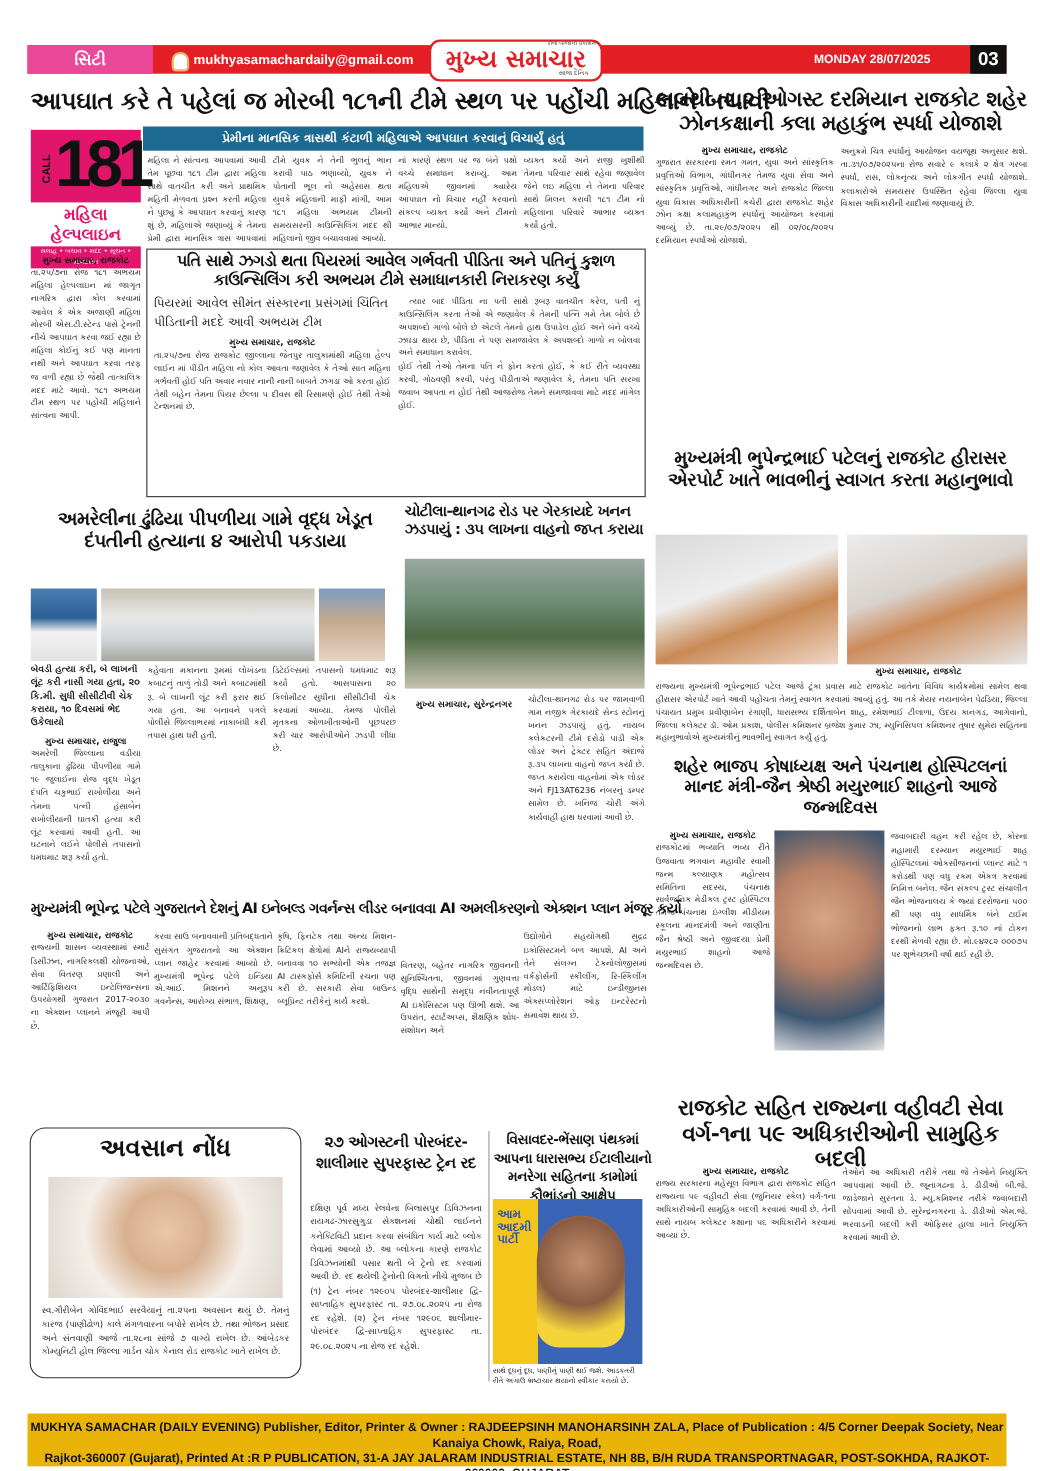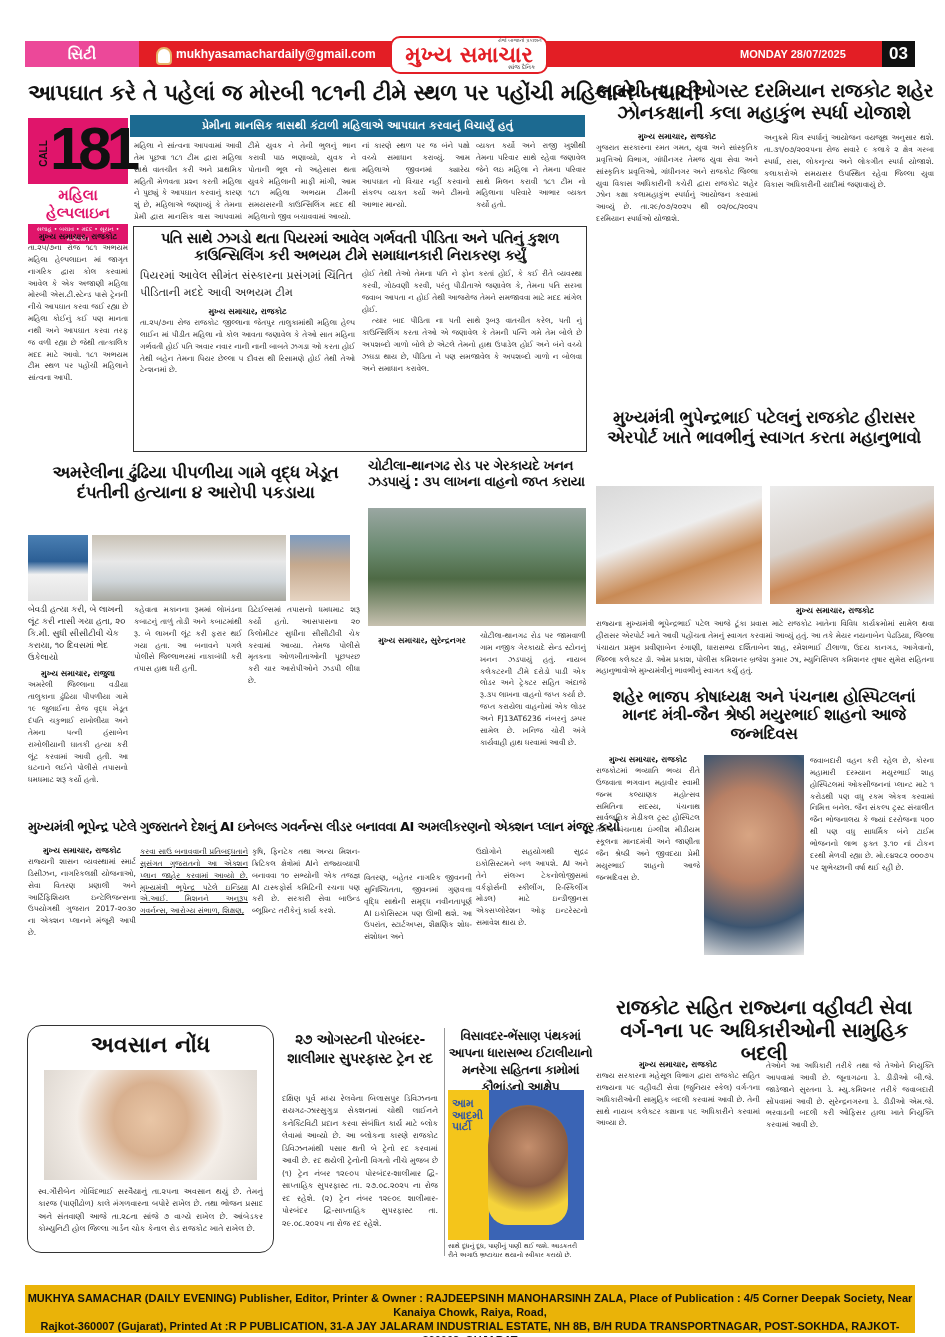--- a/index.html
+++ b/index.html
@@ -56,21 +56,21 @@
   .photo-man1 { background: linear-gradient(180deg, #4a7fb3 0%, #2c5f95 40%, #f2f2f2 60%, #e2e2e2 100%); }
   .photo-group { background: linear-gradient(180deg, #c9c2b5 0%, #e8e8e8 40%, #cfd5d9 70%, #a8a8a0 100%); }
   .photo-woman { background: linear-gradient(180deg, #7d9cc1 0%, #c5a98e 45%, #e6d4c2 100%); }
   .photo-shah { background: radial-gradient(circle at 45% 40%, #d8a583 0%, #b88065 35%, #3d5570 70%, #e5e5e5 100%); }
   .photo-obit { background: radial-gradient(circle at 50% 45%, #e9c6a6 0%, #d8b08f 30%, #f4eee8 60%, #dcd6cf 100%); }
   .photo-mla { background: linear-gradient(90deg, #f4c51b 0%, #f4c51b 30%, #3a64b5 30%, #3a64b5 100%); }
   .photo-mla-face { position: absolute; left: 40px; top: 15px; width: 80px; height: 120px; border-radius: 40px 40px 20px 20px;
     background: radial-gradient(circle at 50% 35%, #c58f6d 0%, #8a5c42 45%, #f5d33b 75%); }
   .aap-text { position: absolute; left: 4px; top: 8px; font-size: 20px; font-weight: bold; color: #2f56a8; line-height: 1.05; }
 
-  .caption { font-size: 8px; color: #222; line-height: 1.4; }
+  .caption { font-size: 8px; color: #222; line-height: 1.4; font-weight: bold; }
 
   .obit-box { left: 27px; top: 1025px; width: 247px; height: 228px; border: 1.5px solid #333; border-radius: 14px; }
   .obit-title { font-size: 22px; font-weight: bold; text-align: center; margin-top: 6px; }
 
   .footer { left: 25px; top: 1285px; width: 890px; height: 48px; background: #eab308; text-align: center;
     font-size: 11px; font-weight: bold; color: #111; line-height: 14px; padding-top: 6px;
     font-family: "Liberation Sans", sans-serif; }
 </style>
 </head>
 <body>
@@ -115,22 +115,22 @@
 </div>
 
 <div class="abs bordered" style="left:133px; top:226px; width:454px; height:226px;"></div>
 <div class="abs hl center" style="left:138px; top:230px; width:444px; font-size:14.5px;">પતિ સાથે ઝગડો થતા પિયરમાં આવેલ ગર્ભવતી પીડિતા અને પતિનું કુશળ કાઉન્સિલિંગ કરી અભયમ ટીમે સમાધાનકારી નિરાકરણ કર્યું</div>
 <div class="col" style="left:140px; top:268px; width:215px; height:180px;">
   <div style="font-size:11px; line-height:1.5; color:#222; margin-bottom:6px;">પિયરમાં આવેલ સીમંત સંસ્કારના પ્રસંગમાં ચિંતિત પીડિતાની મદદે આવી અભયમ ટીમ</div>
   <div class="byline">મુખ્ય સમાચાર, રાજકોટ</div>
   <div class="body-text">તા.૨૫/૭ના રોજ રાજકોટ જીલ્લાના જેતપુર તાલુકામાંથી મહિલા હેલ્પ લાઈન માં પીડીત મહિલા નો કોલ આવતા જણાવેલ કે તેઓ સાત મહિના ગર્ભવતી હોઈ પતિ અવાર નવાર નાની નાની બાબતે ઝગડા ઓ કરતા હોઈ તેથી બહેન તેમના પિયર છેલ્લા ૫ દીવસ થી રિસામણે હોઈ તેથી તેઓ ટેન્શનમાં છે.</div>
 </div>
 <div class="col" style="left:362px; top:268px; width:220px; height:180px;">
+  <div class="body-text" style="text-indent:10px;">ત્યાર બાદ પીડિતા ના પતી સાથે રૂબરૂ વાતચીત કરેલ, પતી નું કાઉન્સિલિંગ કરતા તેઓ એ જણાવેલ કે તેમની પત્નિ ગમે તેમ બોલે છે અપશબ્દો ગાળો બોલે છે એટલે તેમનો હાથ ઉપાડેલ હોઈ અને બંને વચ્ચે ઝઘડા થાય છે, પીડિતા ને પણ સમજાવેલ કે અપશબ્દો ગાળો ન બોલવા અને સમાધાન કરાવેલ.</div>
   <div class="body-text">હોઈ તેથી તેઓ તેમના પતિ ને ફોન કરતાં હોઈ, કે કઈ રીતે વ્યવસ્થા કરવી, ગોઠવણી કરવી, પરંતુ પીડીતાએ જણાવેલ કે, તેમના પતિ સરખા જવાબ આપતા ન હોઈ તેથી આજરોજ તેમને સમજાવવા માટે મદદ માંગેલ હોઈ.</div>
-  <div class="body-text" style="text-indent:10px;">ત્યાર બાદ પીડિતા ના પતી સાથે રૂબરૂ વાતચીત કરેલ, પતી નું કાઉન્સિલિંગ કરતા તેઓ એ જણાવેલ કે તેમની પત્નિ ગમે તેમ બોલે છે અપશબ્દો ગાળો બોલે છે એટલે તેમનો હાથ ઉપાડેલ હોઈ અને બંને વચ્ચે ઝઘડા થાય છે, પીડિતા ને પણ સમજાવેલ કે અપશબ્દો ગાળો ન બોલવા અને સમાધાન કરાવેલ.</div>
 </div>
 
 <div class="abs hl hl-l center" style="left:594px; top:80px; width:340px; font-size:19px;">કાલથી તા.૨ ઓગસ્ટ દરમિયાન રાજકોટ શહેર ઝોનકક્ષાની કલા મહાકુંભ સ્પર્ધા યોજાશે</div>
 <div class="col" style="left:596px; top:132px; width:162px; height:265px;">
   <div class="byline">મુખ્ય સમાચાર, રાજકોટ</div>
   <div class="body-text">ગુજરાત સરકારના રમત ગમત, યુવા અને સાંસ્કૃતિક પ્રવૃત્તિઓ વિભાગ, ગાંધીનગર તેમજ યુવા સેવા અને સાંસ્કૃતિક પ્રવૃત્તિઓ, ગાંધીનગર અને રાજકોટ જિલ્લા યુવા વિકાસ અધિકારીની કચેરી દ્વારા રાજકોટ શહેર ઝોન કક્ષા કલામહાકુંભ સ્પર્ધાનું આયોજન કરવામાં આવ્યું છે. તા.૨૯/૦૭/૨૦૨૫ થી ૦૨/૦૮/૨૦૨૫ દરમિયાન સ્પર્ધાઓ યોજાશે.</div>
 </div>
 <div class="col" style="left:764px; top:132px; width:170px; height:265px;">
   <div class="body-text">અનુક્રમે ચિત્ર સ્પર્ધાનું આયોજન વયજૂથ અનુસાર થશે. તા.૩૧/૦૭/૨૦૨૫ના રોજ સવારે ૯ કલાકે ૨ ક્ષેત્ર ગરબા સ્પર્ધા, રાસ, લોકનૃત્ય અને લોકગીત સ્પર્ધા યોજાશે. કલાકારોએ સમયસર ઉપસ્થિત રહેવા જિલ્લા યુવા વિકાસ અધિકારીની યાદીમાં જણાવાયું છે.</div>
 </div>
@@ -176,21 +176,21 @@
 <div class="photo photo-shah" style="left:704px; top:755px; width:100px; height:200px;"></div>
 <div class="col" style="left:810px; top:755px; width:124px; height:210px;">
   <div class="body-text">જવાબદારી વહન કરી રહેલ છે, કોરના મહામારી દરમ્યાન મયુરભાઈ શાહ હોસ્પિટલમાં ઓકસીજનનાં પ્લાન્ટ માટે ૧ કરોડથી પણ વધુ રકમ એકત્ર કરવામાં નિમિત્ત બનેલ. જૈન સંકલ્પ ટ્રસ્ટ સંચાલીત જૈન ભોજનાલય કે જ્યાં દરરોજના ૫૦૦ થી પણ વધુ સાધર્મિક બંને ટાઈમ ભોજનનો લાભ ફક્ત રૂ.૧૦ નાં ટોકન દરથી મેળવી રહ્યા છે. મો.૯૪૨૮૨ ૦૦૦૭૫ પર શુભેચ્છાની વર્ષા થઈ રહી છે.</div>
 </div>
 
 <div class="abs hl" style="left:28px; top:820px; width:560px; font-size:13px; white-space:nowrap; letter-spacing:-0.6px;">મુખ્યમંત્રી ભૂપેન્દ્ર પટેલે ગુજરાતને દેશનું AI ઇનેબલ્ડ ગવર્નન્સ લીડર બનાવવા AI અમલીકરણનો એક્શન પ્લાન મંજૂર કર્યો</div>
 <div class="col" style="left:28px; top:846px; width:108px; height:168px;">
   <div class="byline">મુખ્ય સમાચાર, રાજકોટ</div>
   <div class="body-text">રાજ્યની શાસન વ્યવસ્થામાં સ્માર્ટ ડિસીઝન, નાગરિકલક્ષી યોજનાઓ, સેવા વિતરણ પ્રણાલી અને આર્ટિફિશિયલ ઇન્ટેલિજન્સના ઉપયોગથી ગુજરાત 2017-૨૦૩૦ ના એક્શન પ્લાનને મંજૂરી આપી છે.</div>
 </div>
-<div class="col" style="left:140px; top:846px; width:108px; height:168px;text-decoration:underline;">
+<div class="col" style="left:140px; top:846px; width:108px; height:168px;">
   <div class="body-text">કરવા સાઉ બનાવવાની પ્રતિબદ્ધતાને સુસંગત ગુજરાતનો આ એક્શન પ્લાન જાહેર કરવામાં આવ્યો છે. મુખ્યમંત્રી ભૂપેન્દ્ર પટેલે ઇન્ડિયા એ.આઈ. મિશનને અનુરૂપ ગવર્નન્સ, આરોગ્ય સંભાળ, શિક્ષણ,</div>
 </div>
 <div class="col" style="left:252px; top:846px; width:108px; height:168px;">
   <div class="body-text">કૃષિ, ફિનટેક તથા અન્ય મિશન-ક્રિટિકલ ક્ષેત્રોમાં AIને રાજ્યવ્યાપી બનાવવા ૧૦ સભ્યોની એક તજજ્ઞ AI ટાસ્કફોર્સ કમિટિની રચના પણ કરી છે. સરકારી સેવા બાઉન્ડ બ્લૂપ્રિન્ટ તરીકેનું કાર્ય કરશે.</div>
 </div>
 <div class="col" style="left:364px; top:872px; width:108px; height:168px;">
   <div class="body-text">વિતરણ, બહેતર નાગરિક જીવનની સુનિશ્ચિતતા, જીવનમાં ગુણવત્તા વૃદ્ધિ સાથેની સમૃદ્ધ નવીનતાપૂર્ણ AI ઇકોસિસ્ટમ પણ ઊભી થશે. આ ઉપરાંત, સ્ટાર્ટઅપ્સ, શૈક્ષણિક શોધ-સંશોધન અને</div>
 </div>
 <div class="col" style="left:476px; top:846px; width:112px; height:168px;">
   <div class="body-text">ઉદ્યોગોને સહયોગથી સુદ્રઢ ઇકોસિસ્ટમને બળ આપશે. AI અને તેને સંલગ્ન ટેકનોલોજીસમાં વર્કફોર્સની સ્કીલીંગ, રિ-સ્કિલીંગ મોડલ) માટે ઇન્ડીજીનસ એક્સપ્લોરેશન ઓફ ઇન્ટરેસ્ટનો સમાવેશ થાય છે.</div>

